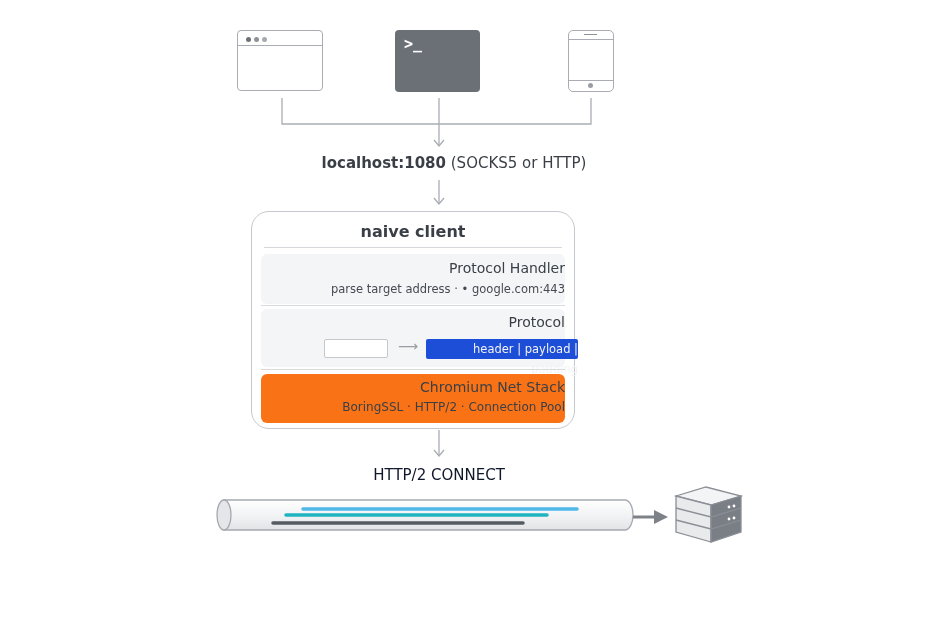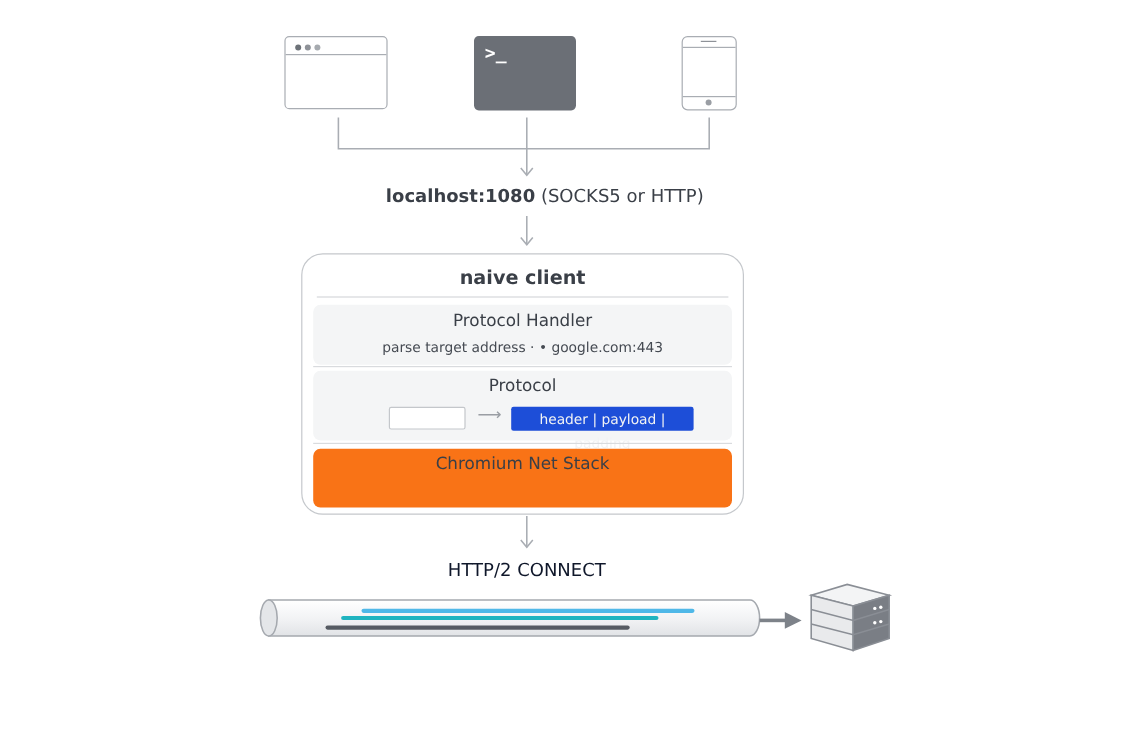--- a/index.html
+++ b/index.html
@@ -20,25 +20,25 @@
            box-sizing: border-box; background: #fff; }
   .phone .topline { position: absolute; left: 0; right: 0; top: 8px; border-top: 1.5px solid #a9adb3; }
   .phone .speaker { position: absolute; left: 15px; top: 3px; width: 13px; border-top: 1.5px solid #8e9298; }
   .phone .botline { position: absolute; left: 0; right: 0; bottom: 10px; border-top: 1.5px solid #a9adb3; }
   .phone .home { position: absolute; left: 19px; bottom: 3px; width: 5px; height: 5px; border-radius: 50%; background: #9a9ea4; }
 
   .label-main { left: 0; width: 868px; text-align: center; font-size: 15px; color: #3a3f47; margin-left: 20px; }
   .label-main b { font-weight: bold; }
 
   
-  .client { left: 251px; top: 211px; width: 369px; height: 218px; border: 1.5px solid #c5c8cc; border-radius: 18px;
+  .client { left: 251px; top: 211px; width: 324px; height: 218px; border: 1.5px solid #c5c8cc; border-radius: 18px;
             box-sizing: border-box; background: #fff; }
   .client-title { position: absolute; left: 0; right: 0; top: 10px; text-align: center; font-size: 16px; font-weight: bold; color: #3a3f47; }
   .client-rule { position: absolute; left: 12px; right: 12px; top: 35px; border-top: 1px solid #d6d8db; }
-  .layer { position: absolute; left: 9px; right: 9px; background: #f4f5f6; border-radius: 6px; text-align: center; }
+  .layer { position: absolute; left: 9px; right: 9px; background: #f4f5f6; border-radius: 6px; text-align: right; }
   .layer .name { font-size: 14px; color: #3a3f47; }
   .layer .sub { font-size: 11.5px; color: #454a52; }
   .layer-sep { position: absolute; left: 9px; right: 9px; border-top: 1px solid #d9dbde; }
   .l1 { top: 42px; height: 50px; }
   .l2 { top: 97px; height: 58px; }
   .l3 { top: 162px; height: 49px; background: #f97316; }
   .raw-box { position: absolute; left: 63px; top: 30px; width: 64px; height: 19px; border: 1.5px solid #c4c7cb;
              border-radius: 2px; background: #fff; box-sizing: border-box; }
   .pad-arrow { position: absolute; left: 137px; top: 29px; color: #9a9ea4; font-size: 14px; }
   .framed { position: absolute; left: 165px; top: 30px; width: 152px; height: 20px; background: #1d4ed8; color: #f2f3f4;
@@ -126,16 +126,17 @@
   <div class="layer l2">
     <div class="name" style="margin-top:5px">Protocol</div>
     <div class="raw-box"></div>
     <div class="pad-arrow">⟶</div>
     <div class="framed">header | payload | padding</div>
   </div>
   <div class="layer-sep" style="top:157px"></div>
 
   <div class="layer l3">
     <div class="name" style="margin-top:5px">Chromium Net Stack</div>
+    <div class="sub" style="margin-top:5px;font-size:12px;color:#3a3f47">BoringSSL · HTTP/2 · Connection Pool</div>
   </div>
 </div>
 
 <div class="abs connect-label">HTTP/2 CONNECT</div>
 
 </body></html>

